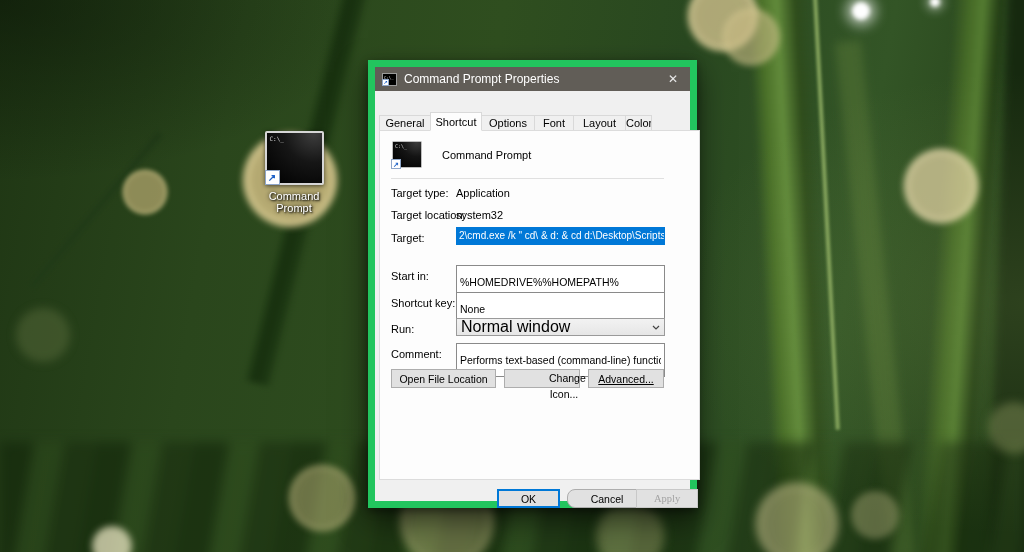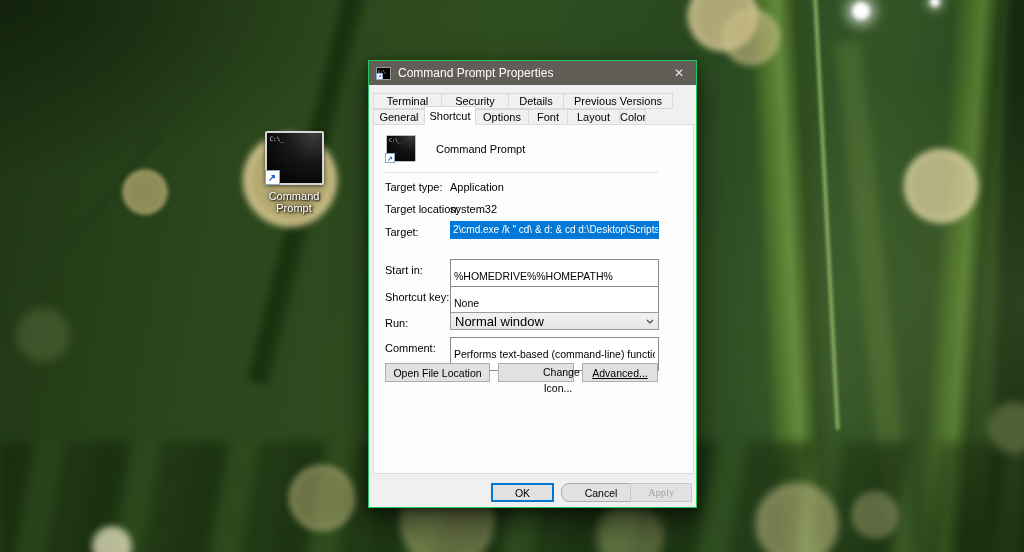--- a/index.html
+++ b/index.html
@@ -19,21 +19,21 @@
   .cmd-img { width:59px; height:54px; margin:0 auto; position:relative; border:2px solid #d6d6d6; border-radius:2px;
     background: radial-gradient(120% 130% at 85% 0%, #3e3e3e 0%, #161616 45%, #000 100%); box-shadow:0 1px 4px rgba(0,0,0,.6); }
   .cmd-glyph { position:absolute; top:2px; left:3px; color:#d8d8d8; font:6px "DejaVu Sans Mono", monospace; letter-spacing:0; }
   .badge { position:absolute; left:-2px; bottom:-2px; width:15px; height:15px; background:#fff; border:1px solid #8fa6c8;
     display:flex; align-items:center; justify-content:center; color:#1e62c8; font-size:10px; font-weight:bold; line-height:1; }
   .desk-label { margin-top:5px; color:#fff; font-size:11px; line-height:12px;
     text-shadow:1px 1px 2px #000, 0 0 4px rgba(0,0,0,.9); }
 
   
   .dialog { position:absolute; left:368px; top:60px; width:329px; height:448px; background:#f0f0f0;
-    border:1px solid #22c55e; box-shadow:0 12px 28px rgba(0,0,0,.55), 0 3px 8px rgba(0,0,0,.4);
+    border:7px solid #22c55e; box-shadow:0 12px 28px rgba(0,0,0,.55), 0 3px 8px rgba(0,0,0,.4);
     font-size:11px; color:#000; }
   .titlebar { position:absolute; left:0; top:0; right:0; height:24px; background:#615d57;
     display:flex; align-items:center; padding-left:7px; }
   .mini-cmd { width:15px; height:13px; background:#000; border:1px solid #9a9a9a; position:relative; flex:0 0 auto; }
   .mini-cmd .cmd-glyph { top:1px; left:1px; font-size:4px; }
   .mini-cmd .badge { width:7px; height:7px; font-size:5px; border-width:1px; left:-1px; bottom:-1px; }
   .title-text { color:#fff; font-size:12px; margin-left:7px; flex:1 1 auto; white-space:nowrap; overflow:hidden; }
   .close-btn { width:34px; height:24px; display:flex; align-items:center; justify-content:center;
     color:#e9e9e9; font-size:12px; cursor:pointer; flex:0 0 auto; }
 
@@ -64,21 +64,21 @@
   .fvalue { left:76px; white-space:nowrap; }
   .tbox { left:76px; width:209px; height:17px; background:#fff; border:1px solid #8a8a8a;
     font-size:10.5px; line-height:15px; padding:16px 3px; white-space:nowrap; overflow:hidden;
     font-family:"Liberation Sans", sans-serif; color:#000; }
   input.tbox { display:block; }
   .target-box { top:96px; height:18px; border:1px solid #0078d7; padding:0; }
   .target-sel { display:block; height:100%; background:#0078d7; color:#fff; font-size:10px;
     line-height:16px; padding:0 2px; white-space:nowrap; overflow:hidden; }
   .combo { left:76px; top:187px; width:209px; height:18px; border:1px solid #9a9a9a;
     background:linear-gradient(#f2f2f2,#e6e6e6); display:flex; align-items:center; cursor:pointer; }
-  .combo-val { flex:1; padding-left:4px; font-size:13px; white-space:nowrap; overflow:hidden; }
+  .combo-val { flex:1; padding-left:4px; font-size:16px; white-space:nowrap; overflow:hidden; }
   .combo-chev { width:16px; display:flex; align-items:center; justify-content:center; }
   .pbtn { background:#e1e1e1; border:1px solid #adadad; font-size:10.5px; text-align:center;
     line-height:16px; cursor:pointer; font-family:"Liberation Sans", sans-serif; color:#000; }
   .btn-ofl { left:11px; top:238px; width:105px; height:19px; }
   .btn-ci  { left:124px; top:238px; width:76px; height:19px;padding-left:44px; }
   .btn-adv { left:208px; top:238px; width:76px; height:19px;text-decoration:underline; }
 
   .dlg-btn { position:absolute; top:422px; height:19px; background:#e1e1e1; border:1px solid #adadad;
     font-size:10.5px; text-align:center; cursor:pointer; font-family:"Liberation Sans", sans-serif;
     display:flex; align-items:center; justify-content:center; color:#000; }
@@ -134,26 +134,20 @@
     <div class="mini-cmd">
       <span class="cmd-glyph">C:\_</span>
       <span class="badge">↗</span>
     </div>
     <div class="title-text">Command Prompt Properties</div>
     <div class="close-btn">
       <span>✕</span>
     </div>
   </div>
 
-  <div class="tabrow r1">
-    <div class="tab">Terminal</div>
-    <div class="tab">Security</div>
-    <div class="tab">Details</div>
-    <div class="tab">Previous Versions</div>
-  </div>
   <div class="tabrow r2">
     <div class="tab">General</div>
     <div class="tab active">Shortcut</div>
     <div class="tab">Options</div>
     <div class="tab">Font</div>
     <div class="tab">Layout</div>
     <div class="tab">Colors</div>
   </div>
 
   <div class="pane">

